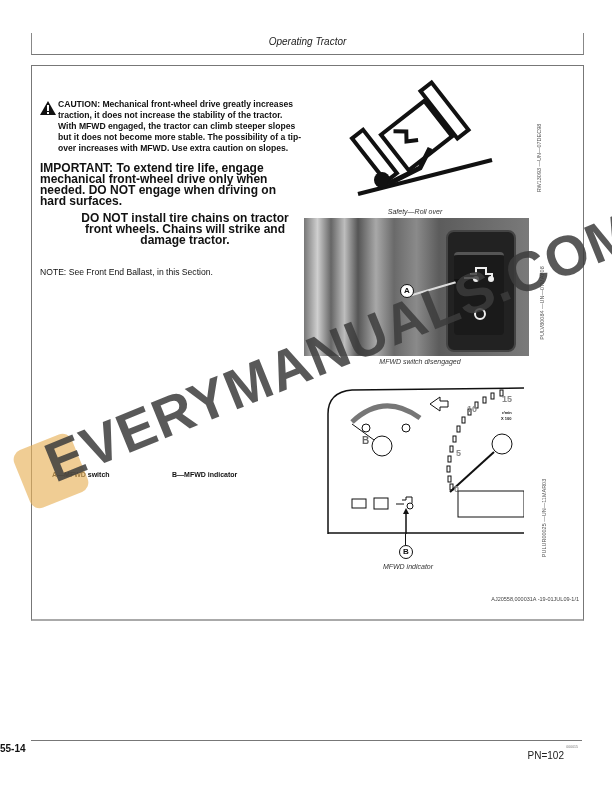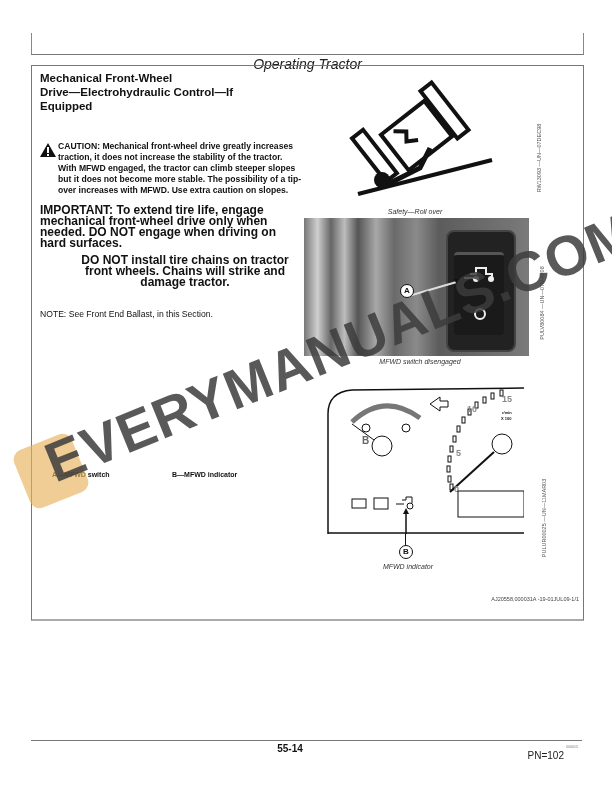--- a/index.html
+++ b/index.html
@@ -1,19 +1,19 @@
 <!DOCTYPE html>
 <html><head>
 <meta charset="utf-8">
 <style>
   html, body { margin:0; padding:0; background:#ffffff; }
   body { width:612px; height:792px; position:relative; overflow:hidden; font-family:"Liberation Sans", sans-serif; color:#111; }
 
   .header-box { position:absolute; left:31px; top:33px; width:551px; height:21px; border-left:1px solid #888; border-right:1px solid #888; border-bottom:1px solid #777; }
-  .header-title { position:absolute; left:0; right:0; top:23px; text-align:center; font-size:14px; font-style:italic; color:#222; }
+  .header-title { position:absolute; left:0; right:0; top:3px; text-align:center; font-size:10px; font-style:italic; color:#222; }
 
   .content-box { position:absolute; left:31px; top:65px; width:551px; height:553px; border:1px solid #777; border-bottom:2px solid #aaa; }
 
   .left { position:absolute; left:40px; top:71px; width:262px; }
   .title { font-size:11.5px; font-weight:bold; line-height:14px; color:#111; margin:0; }
   .p { font-size:8.6px; line-height:11px; margin:6px 0 0 0; }
   .caution { position:relative; padding-left:0; margin-top:28px; }
   .caution .warn-icon { position:absolute; left:0; top:2px; width:16px; height:14px; }
   .bold { font-weight:bold; }
   .indent { padding-left:16px; }
@@ -30,42 +30,37 @@
   .fig1 { position:absolute; left:330px; top:76px; width:170px; height:124px; }
   .caption { position:absolute; font-size:7px; font-style:italic; color:#333; text-align:center; }
   .sidecode { position:absolute; font-size:5.5px; color:#555; transform:rotate(-90deg); transform-origin:center; white-space:nowrap; }
 
   .photo { position:absolute; left:304px; top:218px; width:225px; height:138px; background:linear-gradient(90deg,#777 0%,#cfcfcf 6%,#666 12%,#bdbdbd 18%,#555 24%,#a8a8a8 32%,#6a6a6a 40%,#8a8a8a 50%,#5c5c5c 60%,#7a7a7a 100%); overflow:hidden; }
 
   .panel { position:absolute; left:322px; top:384px; width:202px; height:150px; }
   .ref-code { position:absolute; right:33px; top:596px; font-size:5.5px; color:#444; }
 
   .footer-line { position:absolute; left:31px; top:740px; width:551px; border-top:1px solid #777; }
-  .page-num { position:absolute; left:0; width:580px; top:743px; text-align:center; font-size:10px; font-weight:bold; }
+  .page-num { position:absolute; left:0; width:580px; top:743px; font-size:10px; font-weight:bold; }
   .tiny { position:absolute; right:34px; top:745px; font-size:3.5px; color:#777; }
   .pn { position:absolute; right:48px; top:750px; font-size:10px; color:#222; }
 
   .watermark { position:absolute; left:60px; top:430px; font-size:56px; font-weight:bold; color:rgba(60,60,60,0.85); transform:rotate(-22deg); transform-origin:left bottom; letter-spacing:1px; white-space:nowrap; pointer-events:none; }
   .wm-logo { position:absolute; left:20px; top:440px; width:62px; height:62px; background:rgba(232,178,90,0.65); border-radius:10px; transform:rotate(-22deg); }
 </style>
 </head>
 <body>
 
 <div class="header-box">
   <div class="header-title">Operating Tractor</div>
 </div>
 
 <div class="content-box"></div>
 
 <div class="left">
-  <h1 class="title">
-    <span>Mechanical  Front-Wheel</span><br>
-    <span>Drive—Electrohydraulic Control—If</span><br>
-    <span>Equipped</span>
-  </h1>
 
   <div class="caution p bold">
     <svg class="warn-icon" viewBox="0 0 16 14">
       <polygon points="8,0 16,14 0,14" fill="#111"></polygon>
       <rect x="7" y="4" width="2" height="6" fill="#fff"></rect>
       <rect x="7" y="11" width="2" height="2" fill="#fff"></rect>
     </svg>
     <div class="caution-first" style="padding-left:18px;">
       <span>CAUTION:</span>
       <span>Mechanical front-wheel drive greatly increases traction, it does not increase the stability of the tractor.  With MFWD engaged, the tractor can climb steeper slopes but it does not become more stable.  The possibility of a tip-over increases with MFWD.  Use extra caution on slopes.</span>

